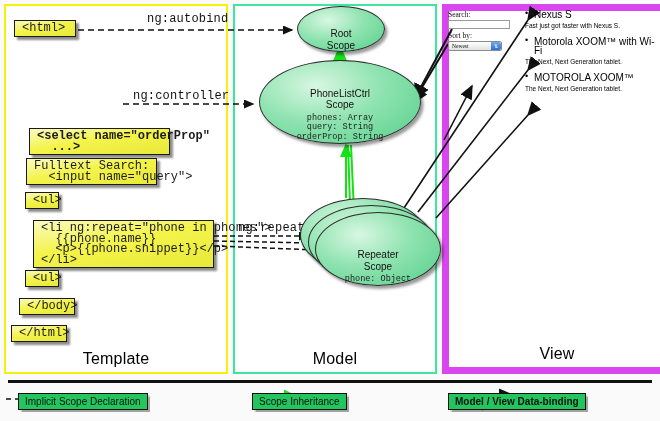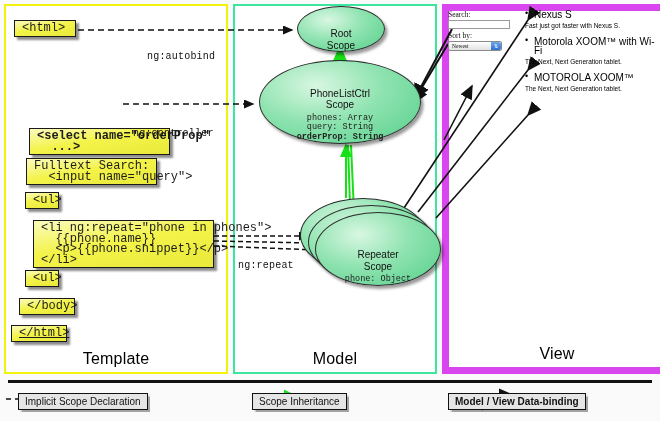--- a/index.html
+++ b/index.html
@@ -40,21 +40,21 @@
     background:radial-gradient(ellipse at 35% 30%, #d8f7e2 0%, #8fe3b0 45%, #55cf8a 100%);
     box-shadow:2.5px 3px 3px rgba(0,0,0,.4);
     display:flex;flex-direction:column;align-items:center;justify-content:flex-end;
     text-align:center;color:#111;
   }
   .scope .sc-title{font-size:10px;line-height:11.5px;}
   .scope .sc-props{
     font-family:"Liberation Mono","DejaVu Sans Mono",monospace;
     font-size:8.5px;line-height:9.8px;margin-top:3px;color:#222;
   }
-  .scope .sc-props .bold{font-weight:bold;}
+  .scope .sc-props .bold{font-weight:normal;}
 
   #scope-root{left:297px;top:6px;width:86px;height:44px;}
   #scope-ctrl{left:259px;top:60px;width:160px;height:82px;}
   #scope-rep3{left:300px;top:198px;width:124px;height:72px;z-index:1;}
   #scope-rep2{left:308px;top:205px;width:124px;height:72px;z-index:2;}
   #scope-rep1{left:315px;top:212px;width:124px;height:72px;z-index:3;}
 
   
   #view-inner{position:absolute;left:448px;top:10px;width:204px;height:130px;
     font-family:"Liberation Serif",serif;color:#111;}
@@ -78,29 +78,29 @@
   #phone-list{position:absolute;left:525px;top:10px;width:130px;}
   .phone-item{margin-bottom:7px;}
   .phone-name{font-size:10px;line-height:9px;position:relative;padding-left:9px;}
   .phone-name::before{content:"•";position:absolute;left:0;top:-1px;font-size:9px;}
   .phone-snippet{font-size:6.5px;line-height:8px;margin-top:3px;}
 
   
   .edge-label{
     position:absolute;
     font-family:"Liberation Mono","DejaVu Sans Mono",monospace;
-    font-size:10px;color:#111;letter-spacing:.2px;white-space:nowrap;margin-top:39px;
+    font-size:12px;color:#111;letter-spacing:.2px;white-space:nowrap;
   }
 
   
   #legend{position:absolute;left:0;top:378px;width:660px;height:43px;}
   #legend-rule{position:absolute;left:8px;top:2px;width:644px;height:2.5px;background:#111;}
   .leg-item{position:absolute;display:flex;align-items:center;height:20px;}
   .leg-box{
-    border:1.3px solid #111;background:#e5e5e5;
+    border:1.3px solid #111;background:#22c55e;
     box-shadow:1.5px 1.5px 1px rgba(0,0,0,.35);
     font-size:10px;color:#111;padding:2px 6px;white-space:nowrap;
     font-family:"Liberation Sans",sans-serif;
   }
   #leg-implicit{left:18px;top:13px;}
   #leg-inherit {left:252px;top:13px;}
   #leg-binding {left:448px;top:13px;font-weight:bold;}
 
   svg.ov{position:absolute;left:0;top:0;width:660px;height:421px;pointer-events:none;}
 </style>
@@ -167,21 +167,21 @@
 
   <div class="codebox" style="left:33px;top:220px;width:181px;">&lt;li ng:repeat="phone in phones"&gt;
   {{phone.name}}
   &lt;p&gt;{{phone.snippet}}&lt;/p&gt;
 &lt;/li&gt;</div>
 
   <div class="codebox" style="left:25px;top:270px;width:34px;">&lt;ul&gt;</div>
 
   <div class="codebox" style="left:19px;top:298px;width:56px;">&lt;/body&gt;</div>
 
-  <div class="codebox" style="left:11px;top:325px;width:56px;text-decoration:underline;">&lt;/html&gt;</div>
+  <div class="codebox" style="left:11px;top:325px;width:56px;">&lt;/html&gt;</div>
 
   <div class="edge-label" style="left:147px;top:12px;">ng:autobind</div>
   <div class="edge-label" style="left:133px;top:89px;">ng:controller</div>
   <div class="edge-label" style="left:238px;top:221px;">ng:repeat</div>
 
   <div class="scope" id="scope-root">
     <div class="sc-title" style="white-space:pre-line">Root
 Scope</div>
   </div>
 

